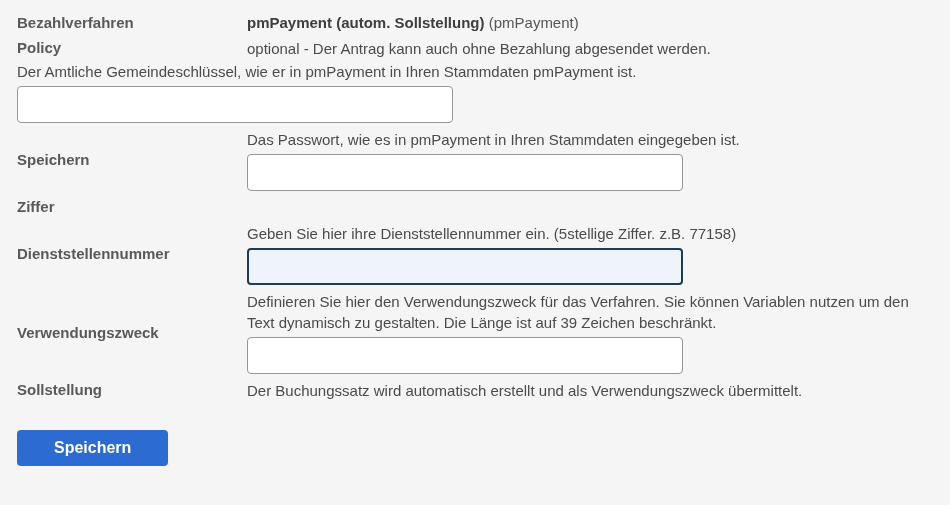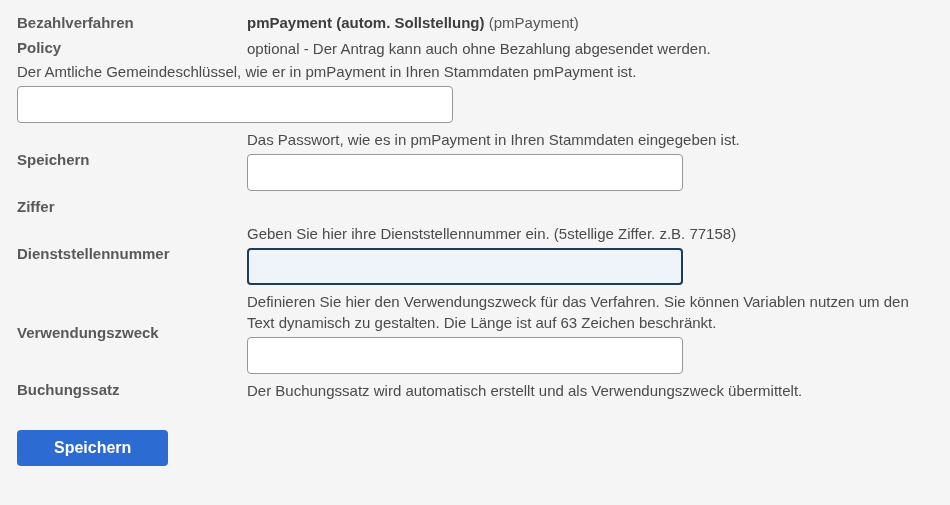--- a/index.html
+++ b/index.html
@@ -131,27 +131,27 @@
     <div class="label">Dienststellennummer</div>
     <div class="content">
       <div class="desc">Geben Sie hier ihre Dienststellennummer ein. (5stellige Ziffer. z.B. 77158)</div>
       <input type="text" class="text-input focused" value="" style="">
     </div>
   </div>
 
   <div class="row row-input">
     <div class="label">Verwendungszweck</div>
     <div class="content">
-      <div class="desc">Definieren Sie hier den Verwendungszweck für das Verfahren. Sie können Variablen nutzen um den Text dynamisch zu gestalten. Die Länge ist auf 63 Zeichen beschränkt.</div>
+      <div class="desc">Definieren Sie hier den Verwendungszweck für das Verfahren. Sie können Variablen nutzen um den Text dynamisch zu gestalten. Die Länge ist auf 39 Zeichen beschränkt.</div>
       <input type="text" class="text-input" value="" style="">
     </div>
   </div>
 
   <div class="row row-text">
-    <div class="label">Buchungssatz</div>
+    <div class="label">Sollstellung</div>
     <div class="content">
       <div class="desc">Der Buchungssatz wird automatisch erstellt und als Verwendungszweck übermittelt.</div>
     </div>
   </div>
 
 </div>
 
 <button class="save-btn">Speichern</button>
 
 

